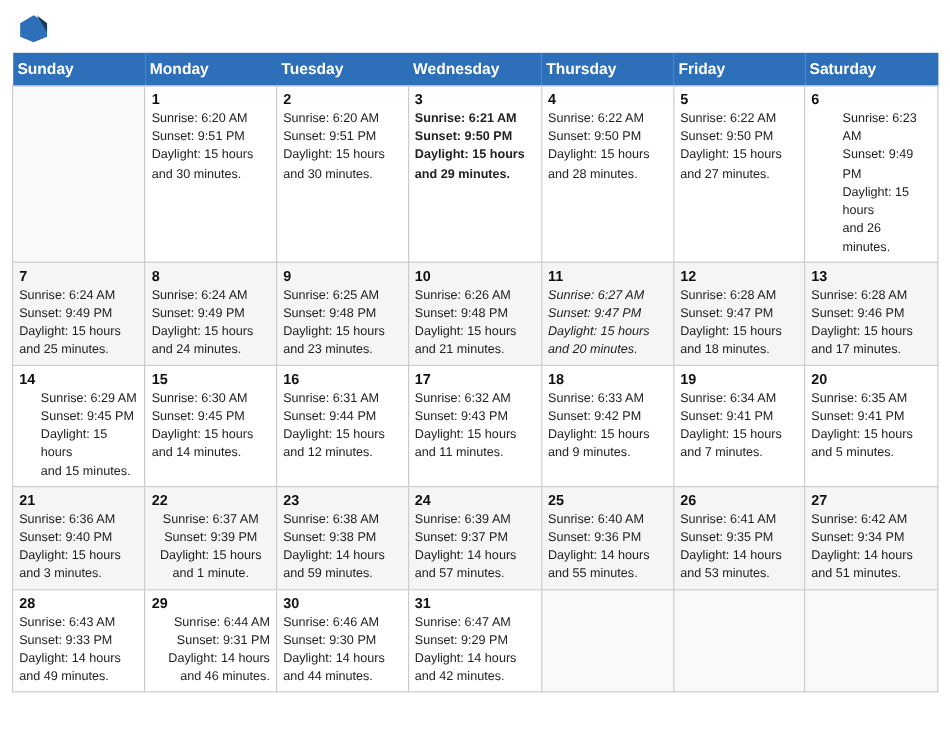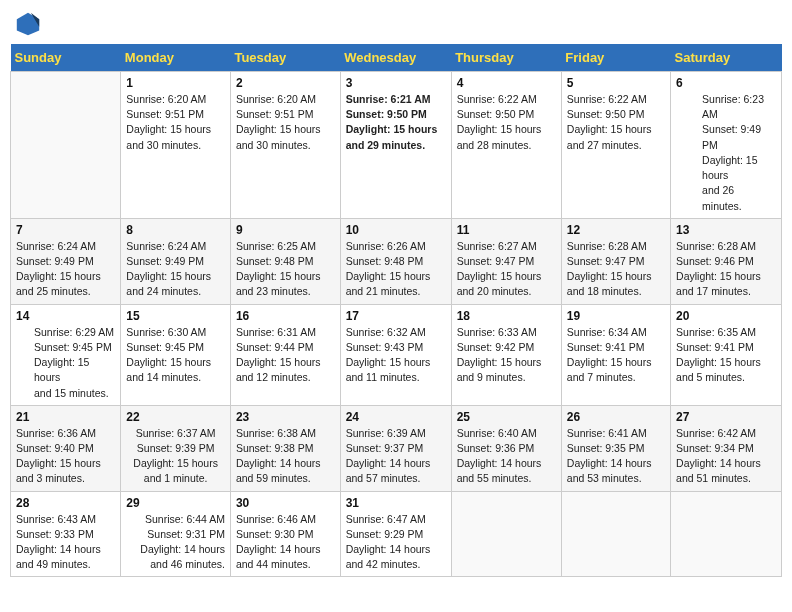--- a/index.html
+++ b/index.html
@@ -49,21 +49,21 @@
       color: #444;
       margin-top: 2px;
     }
     table {
       width: 100%;
       border-collapse: collapse;
       font-size: 11px;
     }
     th {
       background-color: #2e6fba;
-      color: #fde047;
+      color: #ffffff;
       padding: 6px 4px;
       text-align: left;
       font-size: 13px;
       font-weight: bold;
     }
     td {
       border: 1px solid #ccc;
       vertical-align: top;
       padding: 4px 5px;
       width: 113px;
@@ -190,21 +190,21 @@
         </td>
         <td>
           <div class="day-num">10</div>
           <div class="day-info" style="white-space: pre-line;">Sunrise: 6:26 AM
 Sunset: 9:48 PM
 Daylight: 15 hours
 and 21 minutes.</div>
         </td>
         <td>
           <div class="day-num">11</div>
-          <div class="day-info" style="white-space: pre-line;">Sunrise: 6:27 AM
+          <div class="day-info" style="white-space: pre-line; font-style: italic;">Sunrise: 6:27 AM
 Sunset: 9:47 PM
 Daylight: 15 hours
 and 20 minutes.</div>
         </td>
         <td>
           <div class="day-num">12</div>
           <div class="day-info" style="white-space: pre-line;">Sunrise: 6:28 AM
 Sunset: 9:47 PM
 Daylight: 15 hours
 and 18 minutes.</div>

